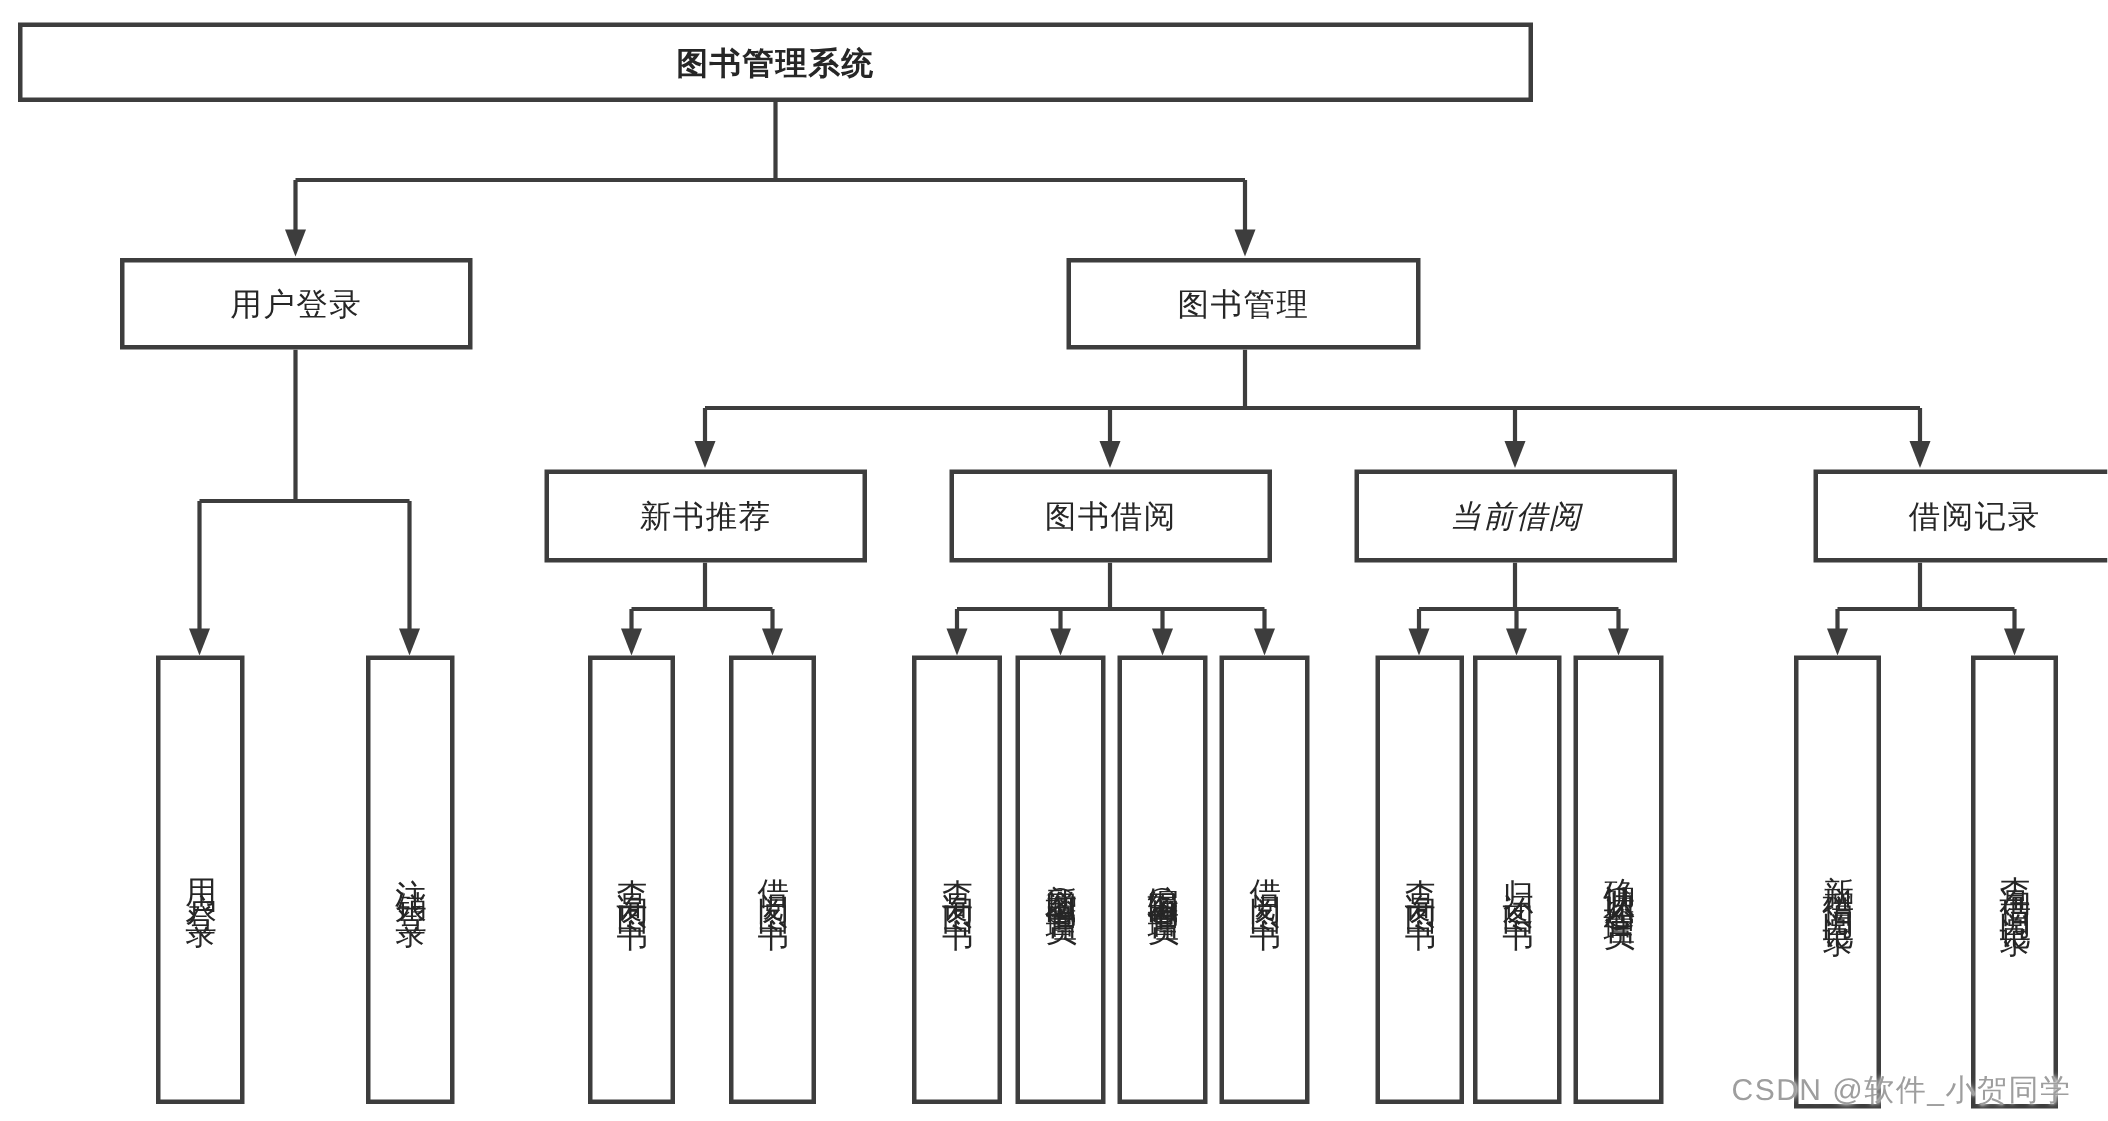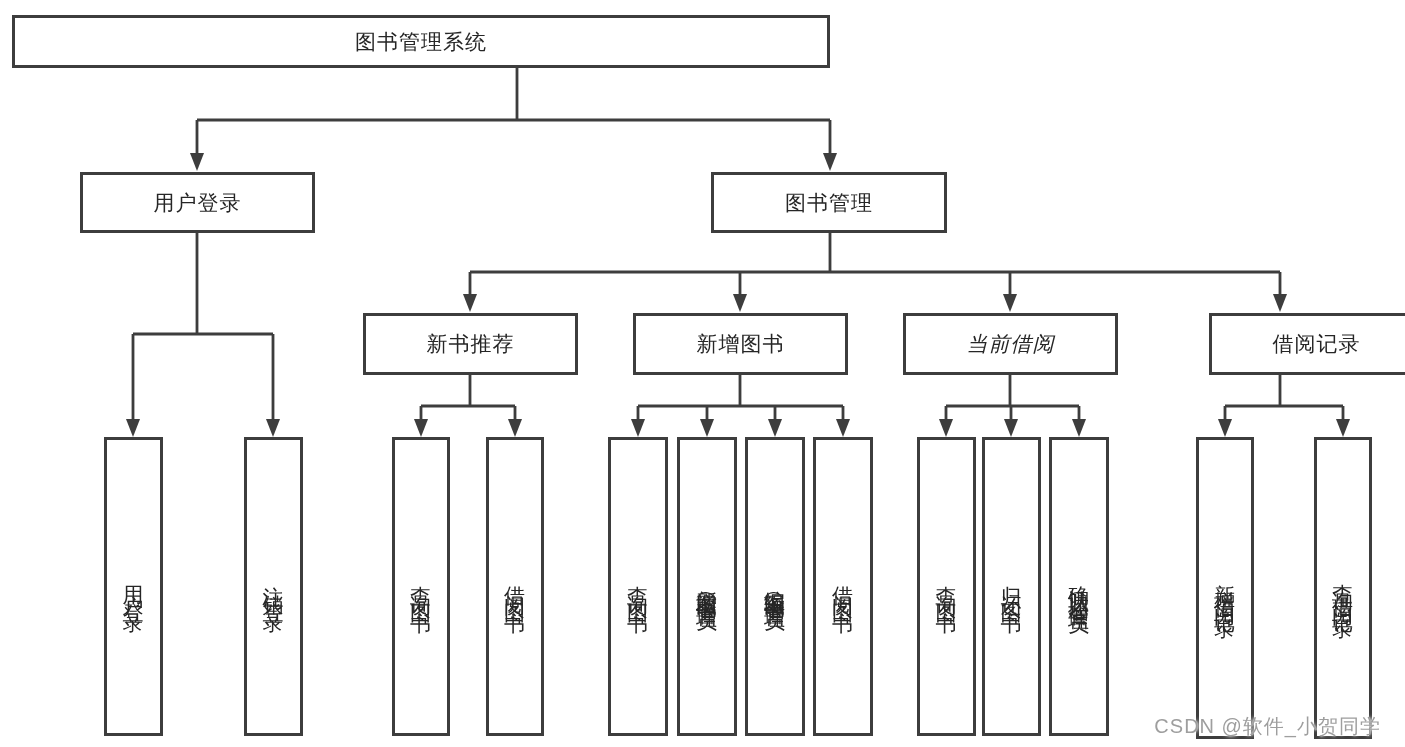--- a/index.html
+++ b/index.html
@@ -105,27 +105,27 @@
       <polygon points="1072,419 1086,419 1079,437"></polygon>
     </g>
 
     <g>
       <path d="M1280 375 V406 M1225 406 H1343 M1225 406 V422 M1343 406 V422"></path>
       <polygon points="1218,419 1232,419 1225,437"></polygon>
       <polygon points="1336,419 1350,419 1343,437"></polygon>
     </g>
   </svg>
 
-  <div class="box hbox" style="left:12px;top:15px;width:818px;height:53px;">图书管理系统</div>
+  <div class="box hbox" style="left:12px;top:15px;width:1010px;height:53px;font-weight:bold;">图书管理系统</div>
 
   <div class="box hbox" style="left:80px;top:172px;width:235px;height:61px;">用户登录</div>
   <div class="box hbox" style="left:711px;top:172px;width:236px;height:61px;">图书管理</div>
 
   <div class="box hbox" style="left:363px;top:313px;width:215px;height:62px;">新书推荐</div>
-  <div class="box hbox" style="left:633px;top:313px;width:215px;height:62px;">新增图书</div>
+  <div class="box hbox" style="left:633px;top:313px;width:215px;height:62px;">图书借阅</div>
   <div class="box hbox" style="left:903px;top:313px;width:215px;height:62px;font-style:italic;">当前借阅</div>
   <div class="box hbox" style="left:1173px;top:313px;width:215px;height:62px;margin-left:36px;">借阅记录</div>
 
   <div class="box vbox" style="left:104px;top:437px;width:59px;height:299px;">用户登录</div>
   <div class="box vbox" style="left:244px;top:437px;width:59px;height:299px;">注销登录</div>
 
   <div class="box vbox" style="left:392px;top:437px;width:58px;height:299px;">查询图书</div>
   <div class="box vbox" style="left:486px;top:437px;width:58px;height:299px;">借阅图书</div>
 
   <div class="box vbox" style="left:608px;top:437px;width:60px;height:299px;">查询图书</div>

